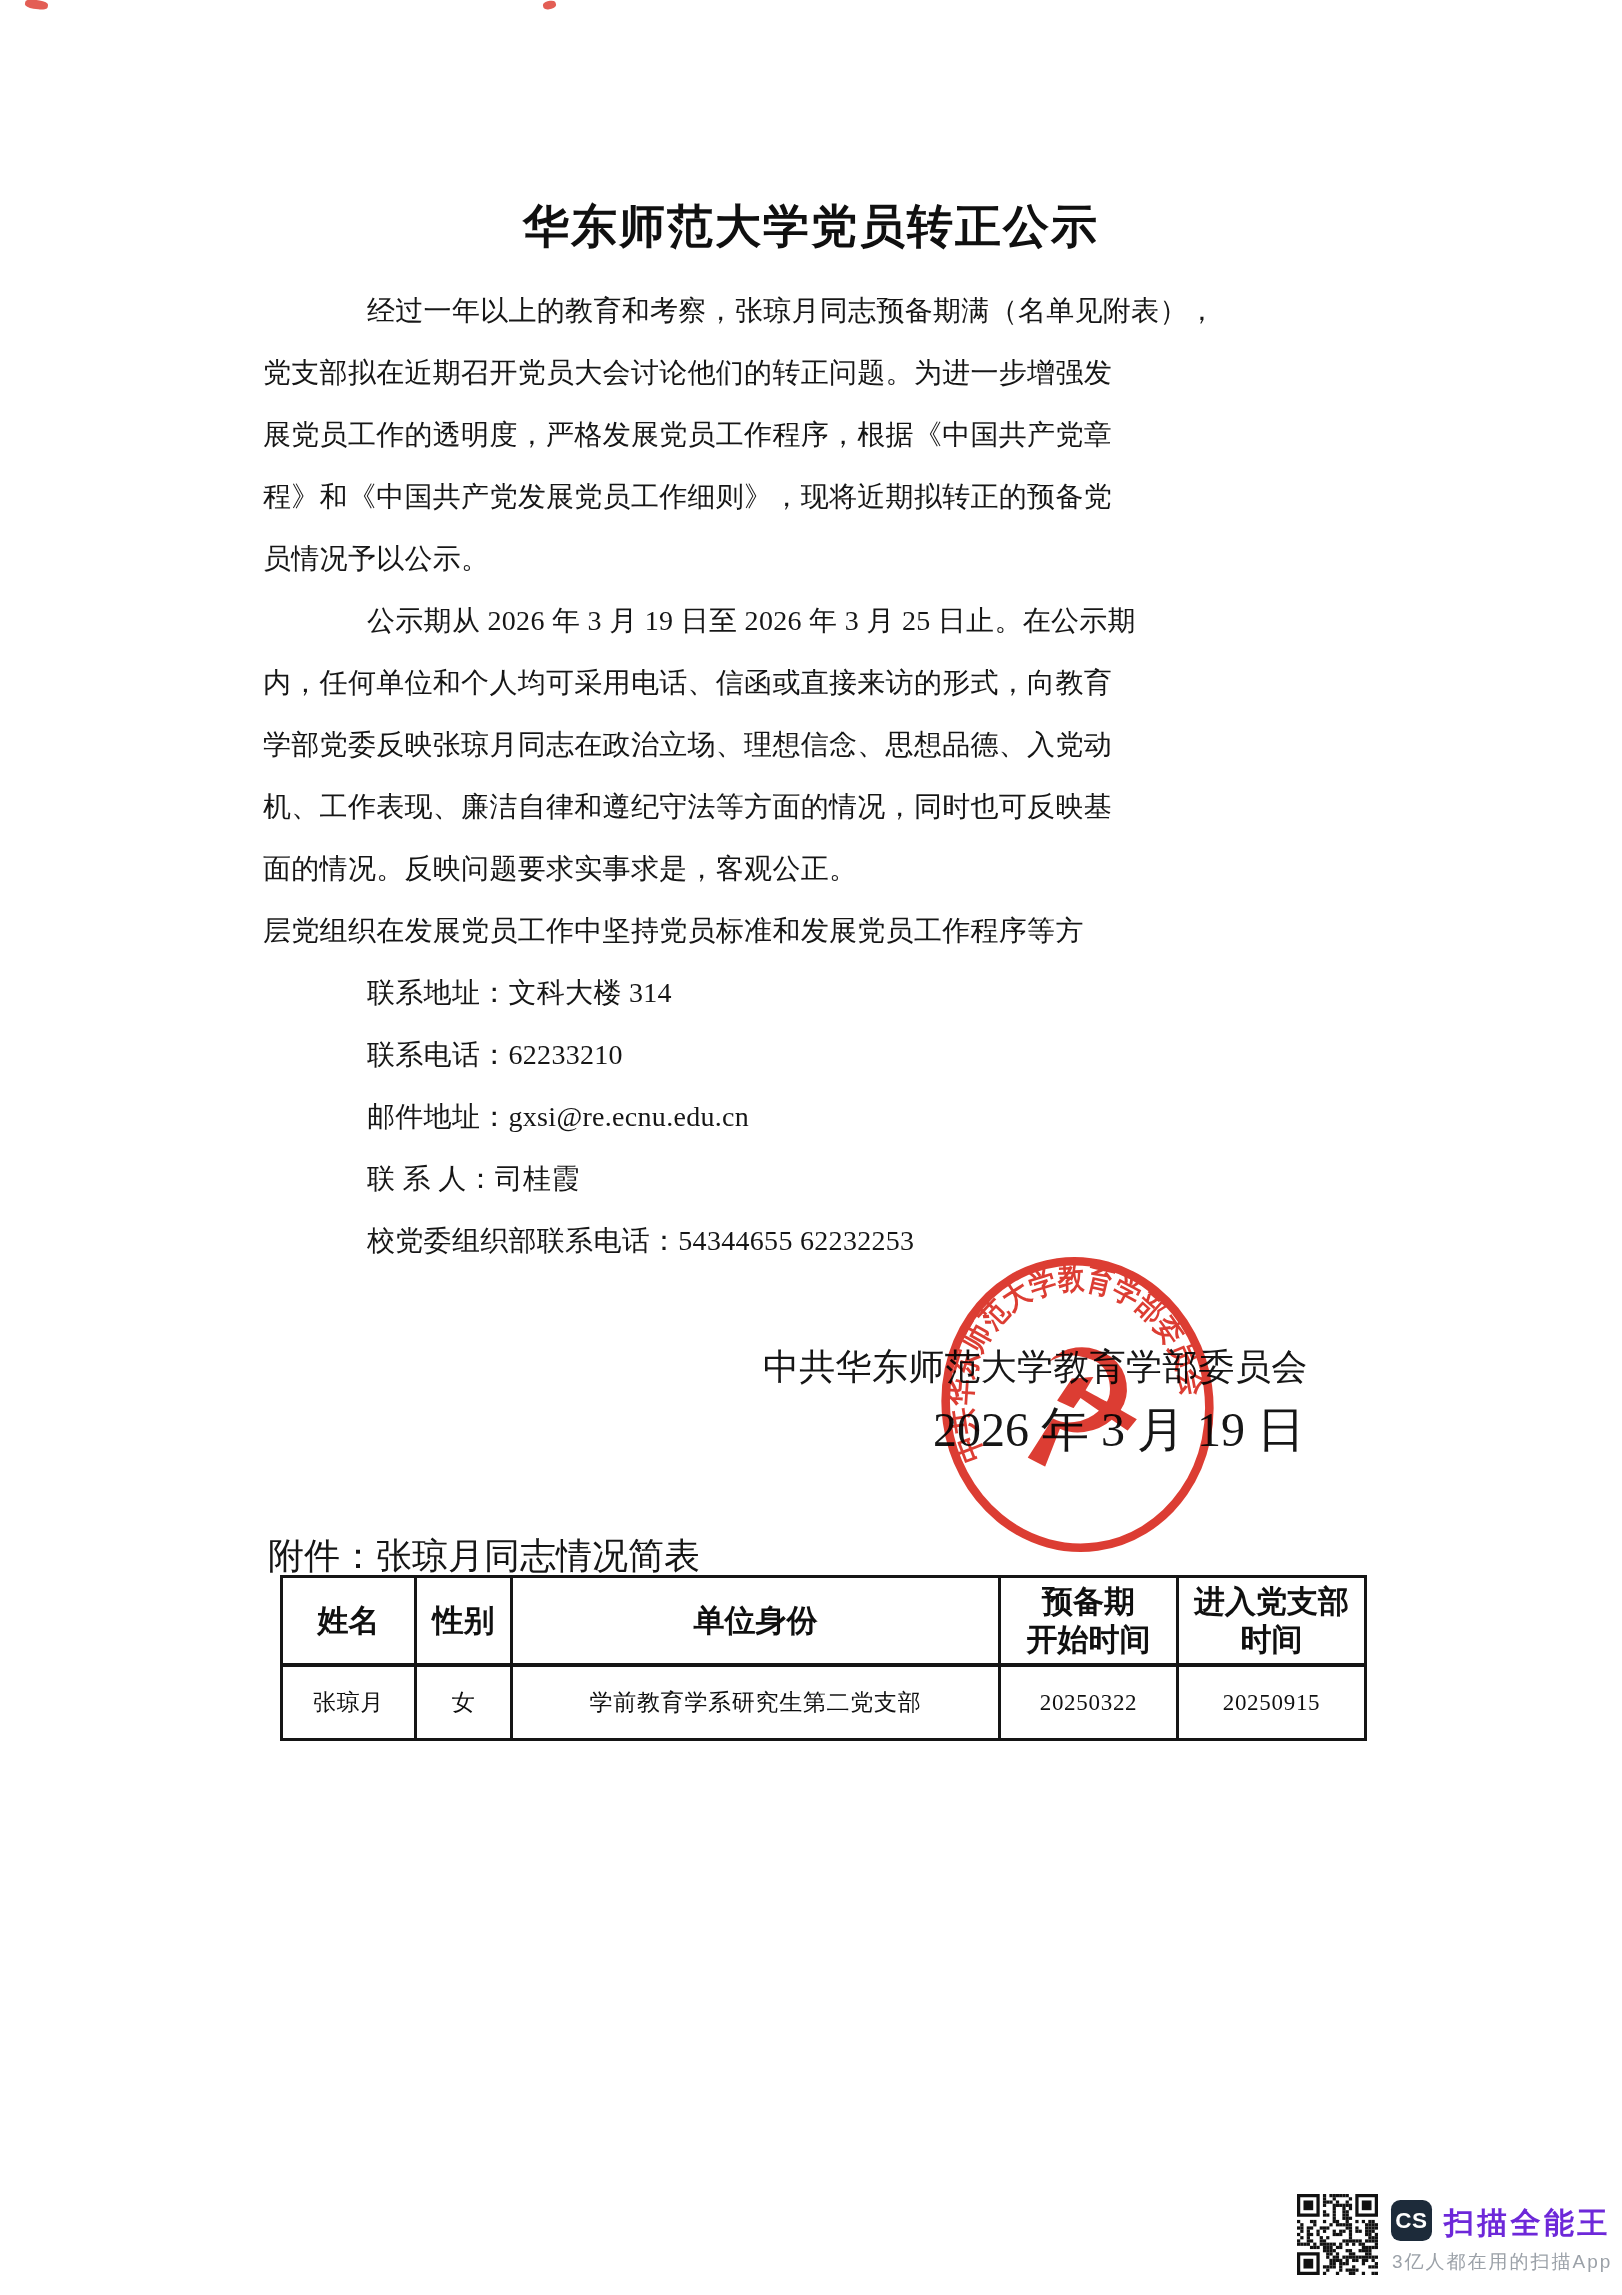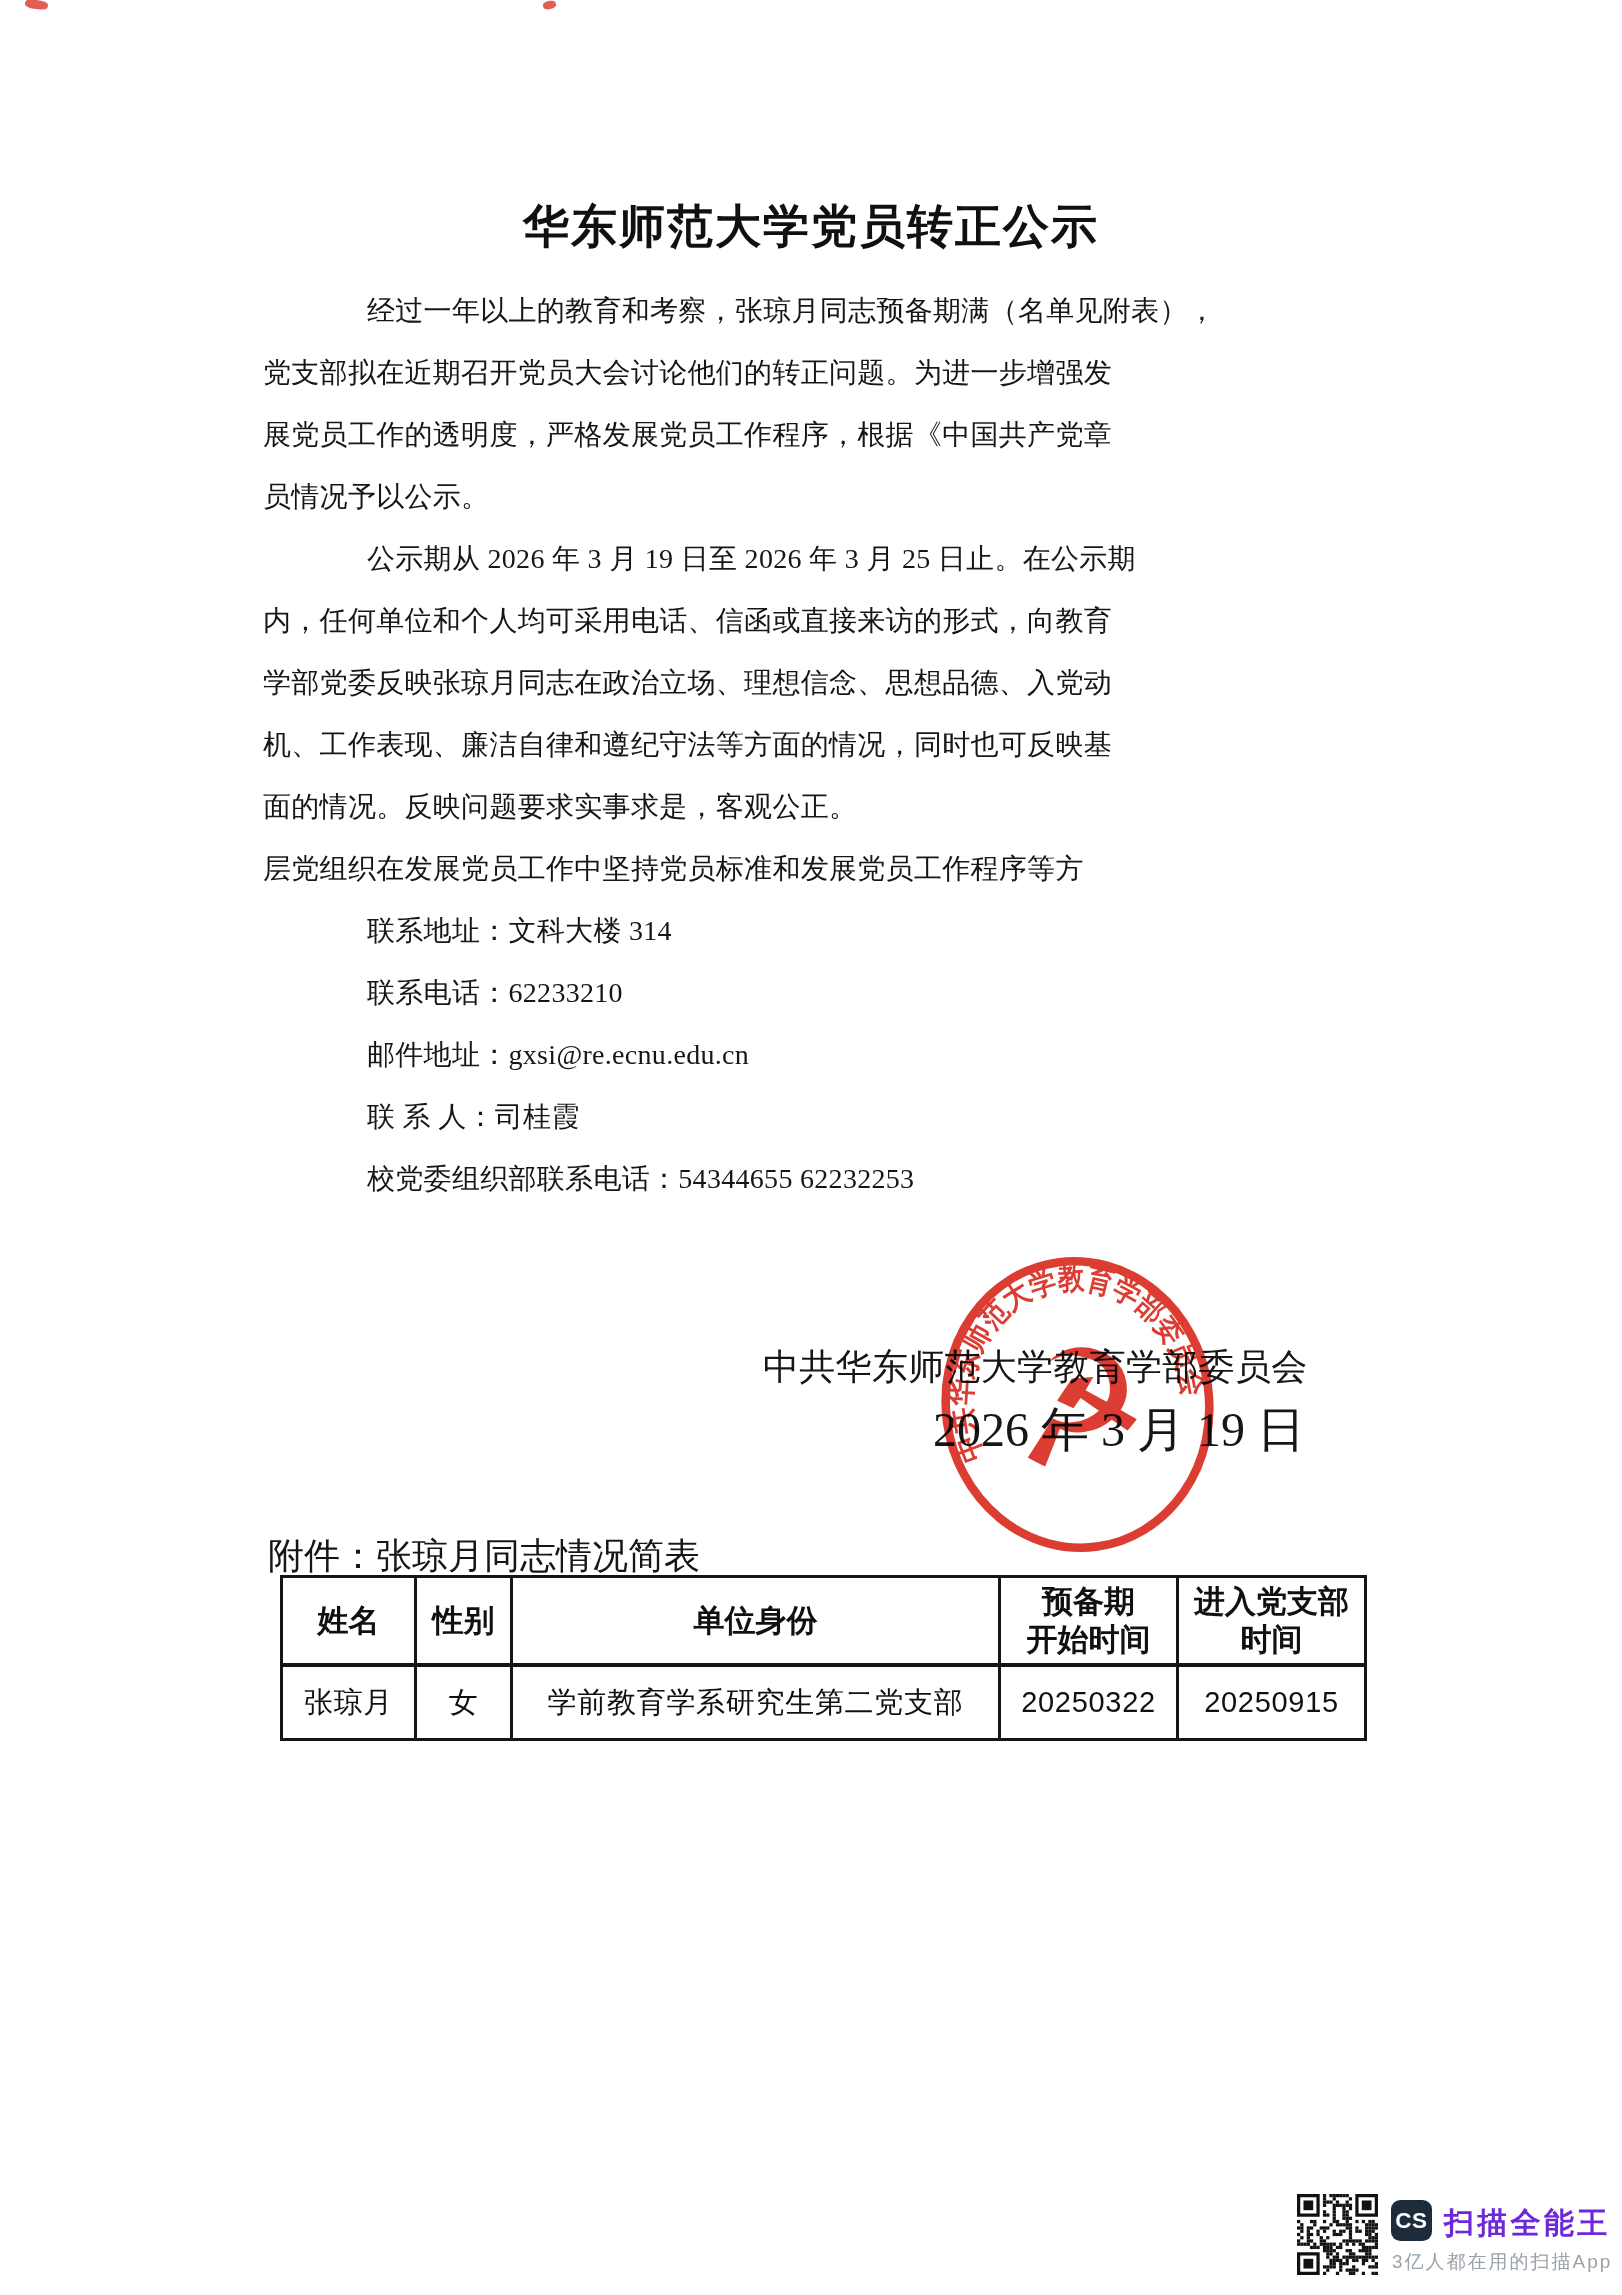--- a/index.html
+++ b/index.html
@@ -57,22 +57,23 @@
     border:3.3px solid #151515;
     text-align:center;vertical-align:middle;
     font-family:"Liberation Sans","DejaVu Sans",sans-serif;
     overflow:hidden;
   }
   table.info th{
     height:83px;font-size:31px;font-weight:700;
     line-height:38px;white-space:pre-line;color:#101010;
   }
   table.info td{
-    height:69px;font-size:29px;font-weight:500;color:#101010;
+    height:69px;font-size:23px;font-weight:500;color:#101010;
     letter-spacing:0.7px;
+    font-family:Liberation Serif, serif;
   }
   table.info tr.header-row{border-bottom:4.6px solid #151515;margin-top:8px;}
   
   .scanner{position:absolute;left:1297px;top:2191px;width:291px;height:86px;}
   .qr{position:absolute;left:0;top:2.6px;width:81px;height:81px;}
   .cs-icon{
     position:absolute;left:94px;top:9.3px;width:41px;height:41px;
     background:#1d2b3a;border-radius:9.3px;
     display:flex;flex-direction:row;overflow:hidden;
   }
@@ -104,20 +105,21 @@
 
   <div class="speck s1"></div>
   <div class="speck s2"></div>
 
   <div class="doc-title">华东师范大学党员转正公示</div>
 
   <div class="body-text">
     <div class="line ind">经过一年以上的教育和考察，张琼月同志预备期满（名单见附表），</div>
     <div class="line">党支部拟在近期召开党员大会讨论他们的转正问题。为进一步增强发</div>
     <div class="line">展党员工作的透明度，严格发展党员工作程序，根据《中国共产党章</div>
+    <div class="line">程》和《中国共产党发展党员工作细则》，现将近期拟转正的预备党</div>
     <div class="line">员情况予以公示。</div>
     <div class="line ind">公示期从 2026 年 3 月 19 日至 2026 年 3 月 25 日止。在公示期</div>
     <div class="line">内，任何单位和个人均可采用电话、信函或直接来访的形式，向教育</div>
     <div class="line">学部党委反映张琼月同志在政治立场、理想信念、思想品德、入党动</div>
     <div class="line">机、工作表现、廉洁自律和遵纪守法等方面的情况，同时也可反映基</div>
     <div class="line">面的情况。反映问题要求实事求是，客观公正。</div>
     <div class="line">层党组织在发展党员工作中坚持党员标准和发展党员工作程序等方</div>
     <div class="line ind">联系地址：文科大楼 314</div>
     <div class="line ind">联系电话：62233210</div>
     <div class="line ind">邮件地址：gxsi@re.ecnu.edu.cn</div>

